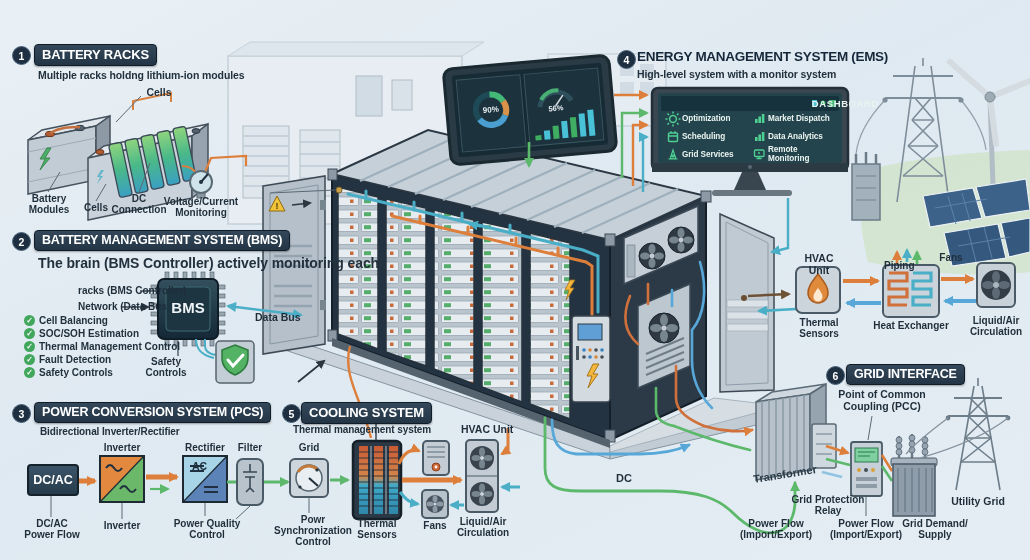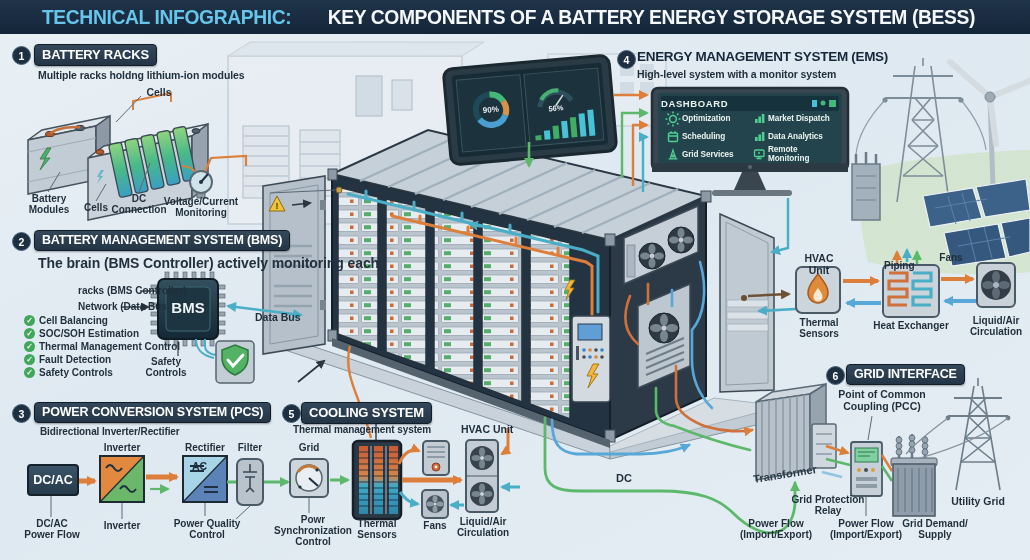--- a/index.html
+++ b/index.html
@@ -581,24 +581,20 @@
         <path d="M961,462 h34 M965,438 h26 M968,416 h20 M970,398 h16"></path>
         <path d="M961,462 L991,438 M995,462 L965,438 M965,438 L988,416 M991,438 L968,416 M968,416 L986,398 M988,416 L970,398"></path>
         <path d="M948,416 h60 M954,398 h48" stroke-width="1.8"></path>
         <circle cx="948" cy="418" r="1.6" fill="#6d7d8a"></circle>
           <circle cx="1008" cy="418" r="1.6" fill="#6d7d8a"></circle>
       </g>
       <path d="M948,418 C932,430 916,442 906,454 M1008,418 C985,436 948,450 920,458" stroke="#8593a0" stroke-width="1.3" fill="none"></path>
     </g>
   </svg>
 
-  <div class="titlebar">
-    <span class="t-pre">TECHNICAL INFOGRAPHIC:</span>
-    <span class="t-main">KEY COMPONENTS OF A BATTERY ENERGY STORAGE SYSTEM (BESS)</span>
-  </div>
 
   <div class="badge" style="left:12px;top:46px;">1</div>
   <div class="pill" style="left:34px;top:44px;font-size:13px;">BATTERY RACKS</div>
   <div class="sub" style="left:38px;top:69px;font-size:10.5px;">Multiple racks holdng lithium-ion modules</div>
   <div class="lbl" style="left:136px;top:87px;width:46px;font-size:10.5px;">Cells</div>
   <div class="lbl" style="left:18px;top:193px;width:62px;">Battery Modules</div>
   <div class="lbl" style="left:76px;top:202px;width:40px;">Cells</div>
   <div class="lbl" style="left:110px;top:193px;width:58px;">DC Connection</div>
   <div class="lbl" style="left:162px;top:196px;width:78px;">Voltage/Current Monitoring</div>
 
@@ -649,21 +645,21 @@
   <div class="lbl nw" style="left:421px;top:424px;font-size:10.5px;">HVAC Unit</div>
   <div class="lbl" style="left:294px;top:442px;width:30px;">Grid</div>
   <div class="lbl" style="left:266px;top:514px;width:94px;">Powr Synchronization Control</div>
   <div class="lbl" style="left:351px;top:518px;width:52px;">Thermal Sensors</div>
   <div class="lbl" style="left:420px;top:520px;width:30px;">Fans</div>
   <div class="lbl" style="left:452px;top:516px;width:62px;">Liquid/Air Circulation</div>
 
   <div class="badge" style="left:617px;top:50px;">4</div>
   <div class="sub" style="left:637px;top:68px;font-size:10.5px;">High-level system with a monitor system</div>
   <div class="sub" style="left:637px;top:49px;font-size:13.5px;color:#15273a;letter-spacing:-.3px;">ENERGY MANAGEMENT SYSTEM (EMS)</div>
-  <div class="dash-lbl" style="left:661px;top:98px;width:178px;text-align:left;font-size:9.5px;letter-spacing:.6px;">DASHBOARD</div>
+  <div class="dash-lbl" style="left:661px;top:98px;width:178px;text-align:right;font-size:9.5px;letter-spacing:.6px;padding-left:40px;">DASHBOARD</div>
   <div class="dash-lbl" style="left:682px;top:114px;">Optimization</div>
   <div class="dash-lbl" style="left:768px;top:114px;">Market Dispatch</div>
   <div class="dash-lbl" style="left:682px;top:132px;">Scheduling</div>
   <div class="dash-lbl" style="left:768px;top:132px;">Data Analytics</div>
   <div class="dash-lbl" style="left:682px;top:150px;">Grid Services</div>
   <div class="dash-lbl" style="left:768px;top:146px;width:62px;line-height:1.06;">Remote Monitoring</div>
 
   <div class="lbl" style="left:793px;top:253px;width:52px;font-size:10.5px;">HVAC Unit</div>
   <div class="lbl nw" style="left:844px;top:260px;">Piping</div>
   <div class="lbl" style="left:934px;top:252px;width:34px;">Fans</div>

